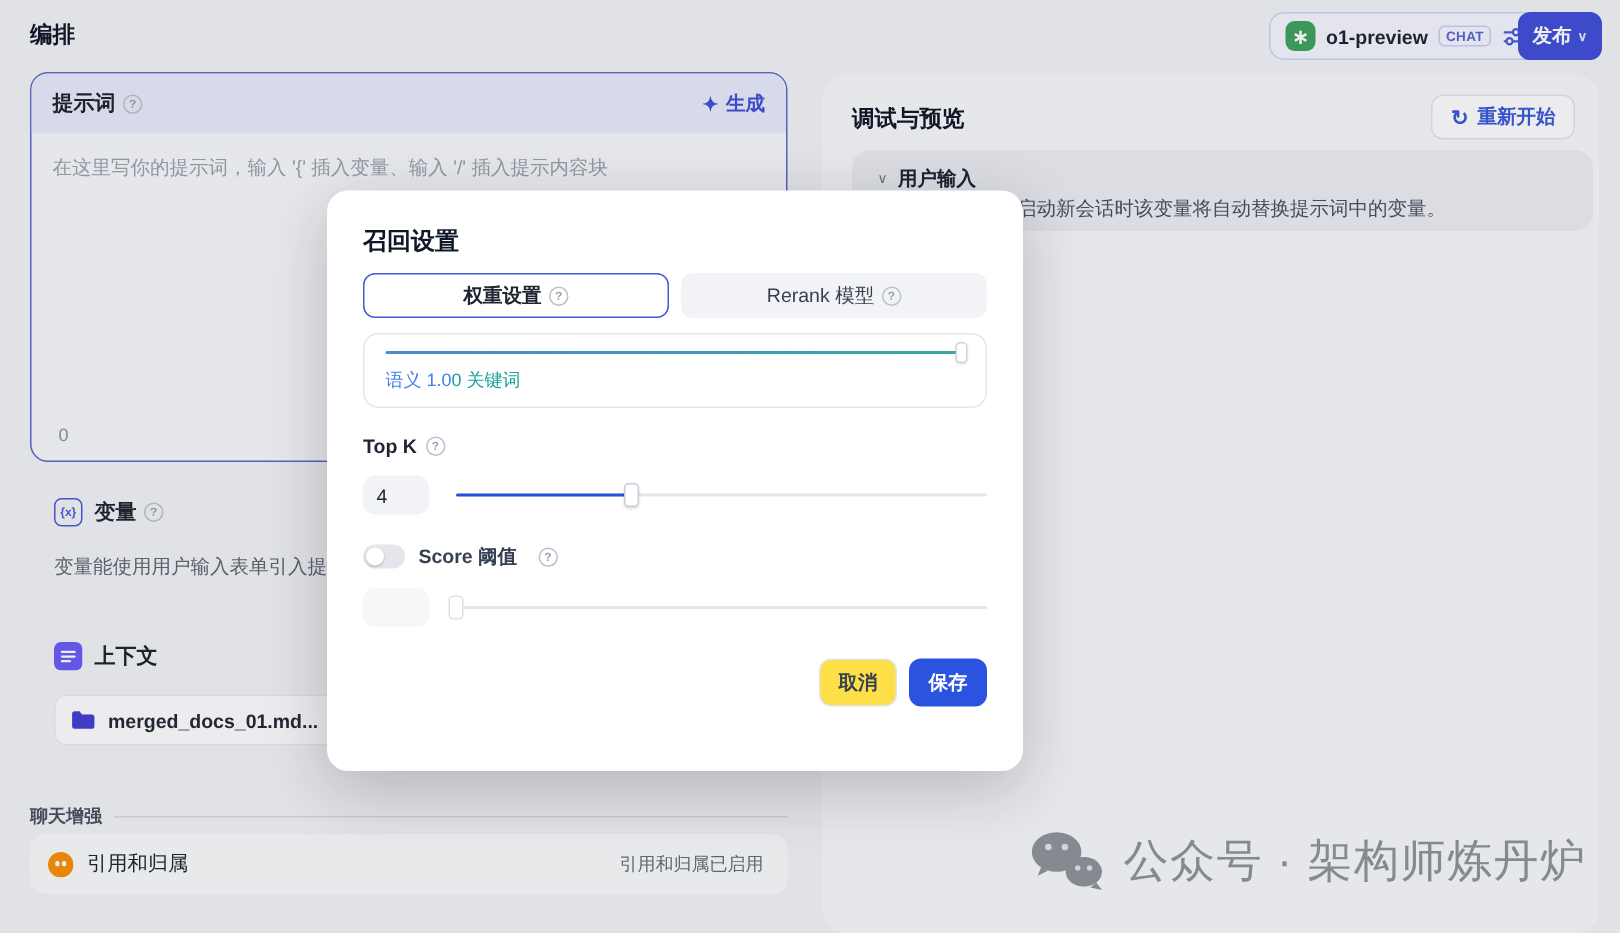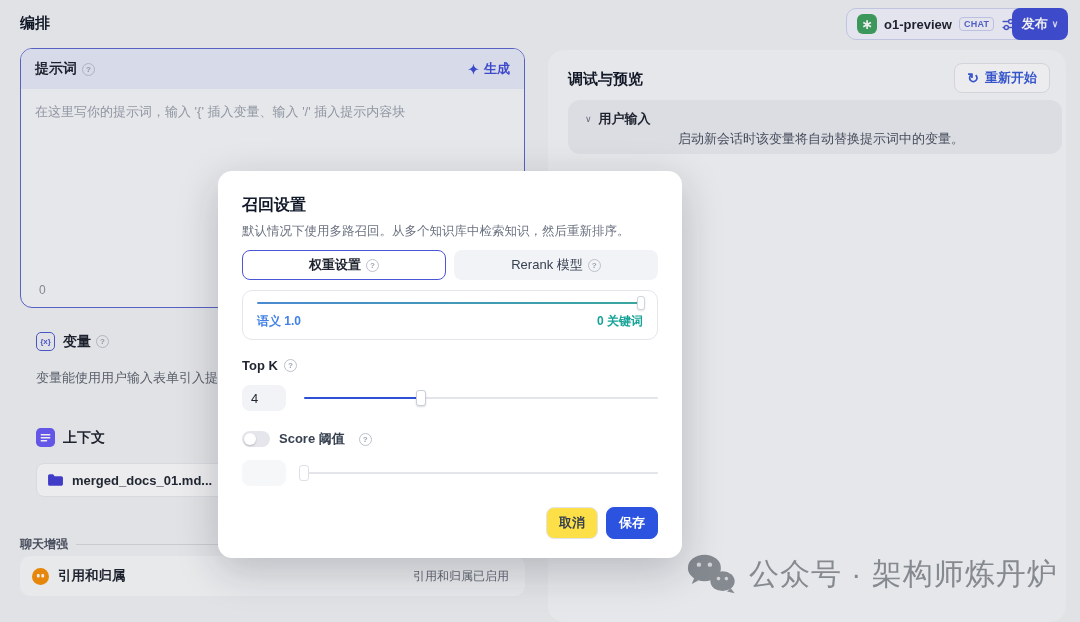--- a/index.html
+++ b/index.html
@@ -33,55 +33,55 @@
   .var-desc { margin-top:18px; font-size:13px; color:#5f6672; white-space:nowrap; }
 
   .ctx-section { position:absolute; left:20px; top:428px; width:505px; }
   .file-chip { margin-top:16px; margin-left:0; width:250px; height:34px; background:#fdfdfe; border:1px solid #e8eaef; border-radius:8px; display:flex; align-items:center; gap:8px; padding:0 10px; cursor:pointer; }
   .file-name { font-size:13px; font-weight:bold; color:#242a35; }
 
   .enh-label-row { position:absolute; left:20px; top:536px; width:505px; display:flex; align-items:center; gap:8px; }
   .enh-label { font-size:12px; font-weight:bold; color:#4a5160; }
   .hline { flex:1; height:1px; background:#d8dade; }
   .cite-row { position:absolute; left:20px; top:556px; width:505px; height:40px; background:rgba(255,255,255,0.55); border-radius:10px; display:flex; align-items:center; padding:0 16px 0 12px; gap:9px; cursor:pointer; }
-  .cite-title { font-size:13.5px; font-weight:bold; color:#1f2430; flex:1; }
+  .cite-title { font-size:13.5px; font-weight:normal; color:#1f2430; flex:1; }
   .cite-status { font-size:12px; color:#676d78; }
 
   
   .debug-panel { position:absolute; left:548px; top:50px; width:518px; height:572px; background:#f7f8fa; border-radius:16px; }
   .debug-title { position:absolute; left:20px; top:20px; font-size:15px; font-weight:bold; color:#111827; }
   .restart-btn { position:absolute; right:16px; top:13px; height:30px; padding:0 12px; background:#fdfdfe; border:1px solid #e1e4ea; border-radius:8px; color:#3a5bd8; font-size:13px; font-weight:bold; display:flex; align-items:center; gap:6px; cursor:pointer; }
   .restart-btn .ric { font-size:14px; line-height:1; }
   .uinput-card { position:absolute; left:20px; top:50px; width:494px; height:54px; background:#ebedf2; border-radius:12px; }
   .uinput-head { display:flex; align-items:center; gap:7px; padding:10px 0 0 17px; cursor:pointer; }
   .uinput-chev { font-size:9px; color:#6b7280; }
   .uinput-title { font-size:13px; font-weight:bold; color:#1f2430; }
   .uinput-hint { position:absolute; left:110px; top:30px; font-size:13px; color:#4b5160; }
 
   .watermark { position:absolute; left:685px; top:552px; display:flex; align-items:center; gap:12px; }
   .wm-text { font-size:30px; color:#8f9399; letter-spacing:1px; }
 
   
   .overlay { position:absolute; inset:0; background:rgba(10,14,25,0.07); z-index:5; }
 
   
-  .modal { position:absolute; left:218px; top:127px; width:464px; height:387px; background:#ffffff; border-radius:14px; box-shadow:0 12px 42px rgba(16,24,40,0.22); z-index:10; padding:24px;margin-top:44px; }
+  .modal { position:absolute; left:218px; top:127px; width:464px; height:387px; background:#ffffff; border-radius:14px; box-shadow:0 12px 42px rgba(16,24,40,0.22); z-index:10; padding:24px; }
   .modal-title { font-size:16px; font-weight:bold; color:#101828; }
   .modal-desc { margin-top:7px; font-size:12.5px; color:#6b7280; }
   .rerank-row { margin-top:16px; display:flex; align-items:center; gap:8px; }
   .rerank-label { font-size:12px; font-weight:bold; color:#374151; letter-spacing:.02em; }
   .rerank-row .hline { background:#eef0f3; }
   .tabs { margin-top:10px; display:grid; grid-template-columns:1fr 1fr; gap:8px; }
   .tab { height:30px; border-radius:8px; display:flex; align-items:center; justify-content:center; gap:5px; font-size:13px; color:#374151; background:#f2f3f6; border:1px solid transparent; cursor:pointer; }
   .tab--active { background:#fff; border:1.5px solid #4b55d8; font-weight:bold; color:#1f2430; }
 
   .weight-card { margin-top:10px; border:1px solid #e4e6eb; border-radius:10px; padding:11px 14px 9px; }
   .w-track { position:relative; height:2px; border-radius:2px; background:linear-gradient(90deg,#4c8ad2,#39a79e); }
   .w-handle { position:absolute; right:-2px; top:50%; transform:translateY(-50%); width:8px; height:14px; background:#fff; border:1px solid #cfd4dd; border-radius:3px; box-shadow:0 1px 2px rgba(0,0,0,.12); cursor:grab; }
-  .w-labels { margin-top:9px; display:flex; justify-content:space-between; font-size:12px; font-weight:bold; }
+  .w-labels { margin-top:9px; display:flex; font-size:12px; font-weight:normal; }
   .w-sem { color:#4080e8; } .w-key { color:#17a398; }
 
   .topk-label { margin-top:18px; display:flex; align-items:center; gap:6px; font-size:13px; font-weight:bold; color:#1f2430; }
   .slider-row { margin-top:12px; display:flex; align-items:center; }
   .num-box { width:44px; height:26px; background:#f2f3f6; border-radius:8px; font-size:13px; color:#1f2430; display:flex; align-items:center; padding-left:9px; }
   .num-box--empty { background:#f6f7f9; }
   .slider { position:relative; flex:1; margin-left:18px; height:16px; cursor:pointer; }
   .s-track { position:absolute; left:0; right:0; top:50%; height:2px; transform:translateY(-50%); background:#e3e5ea; border-radius:2px; }
   .s-fill { position:absolute; left:0; top:50%; height:2px; transform:translateY(-50%); background:#2d50d8; border-radius:2px; }
   .s-handle { position:absolute; top:50%; transform:translate(-50%,-50%); width:10px; height:16px; background:#fff; border:1px solid #c9ced8; border-radius:3px; box-shadow:0 1px 2px rgba(0,0,0,.15); cursor:grab; }
@@ -222,21 +222,20 @@
         </svg>
       </span>
       <span class="wm-text">公众号 · 架构师炼丹炉</span>
     </div>
   </div>
 
   <div class="overlay"></div>
 
   <div class="modal">
     <div class="modal-title">召回设置</div>
-    <div class="modal-desc">默认情况下使用多路召回。从多个知识库中检索知识，然后重新排序。</div>
 
 
     <div class="tabs">
       <div class="tab tab--active">
         <span>权重设置</span>
         <span class="qicon">?</span>
       </div>
       <div class="tab">
         <span>Rerank 模型</span>
         <span class="qicon">?</span>

